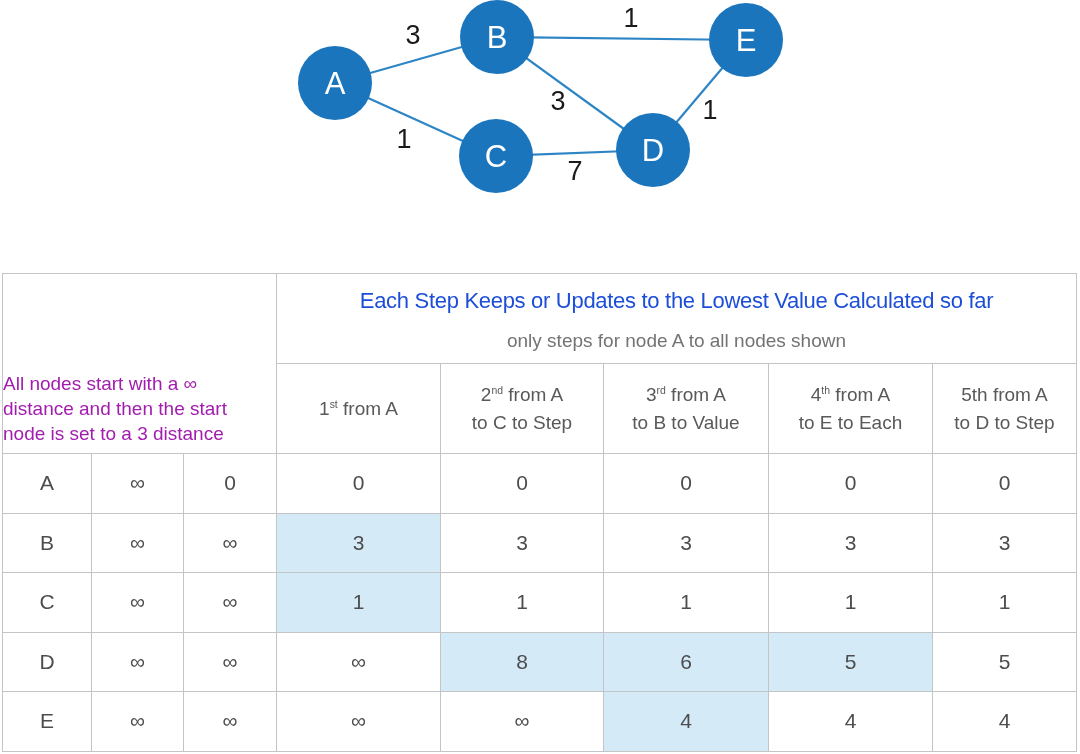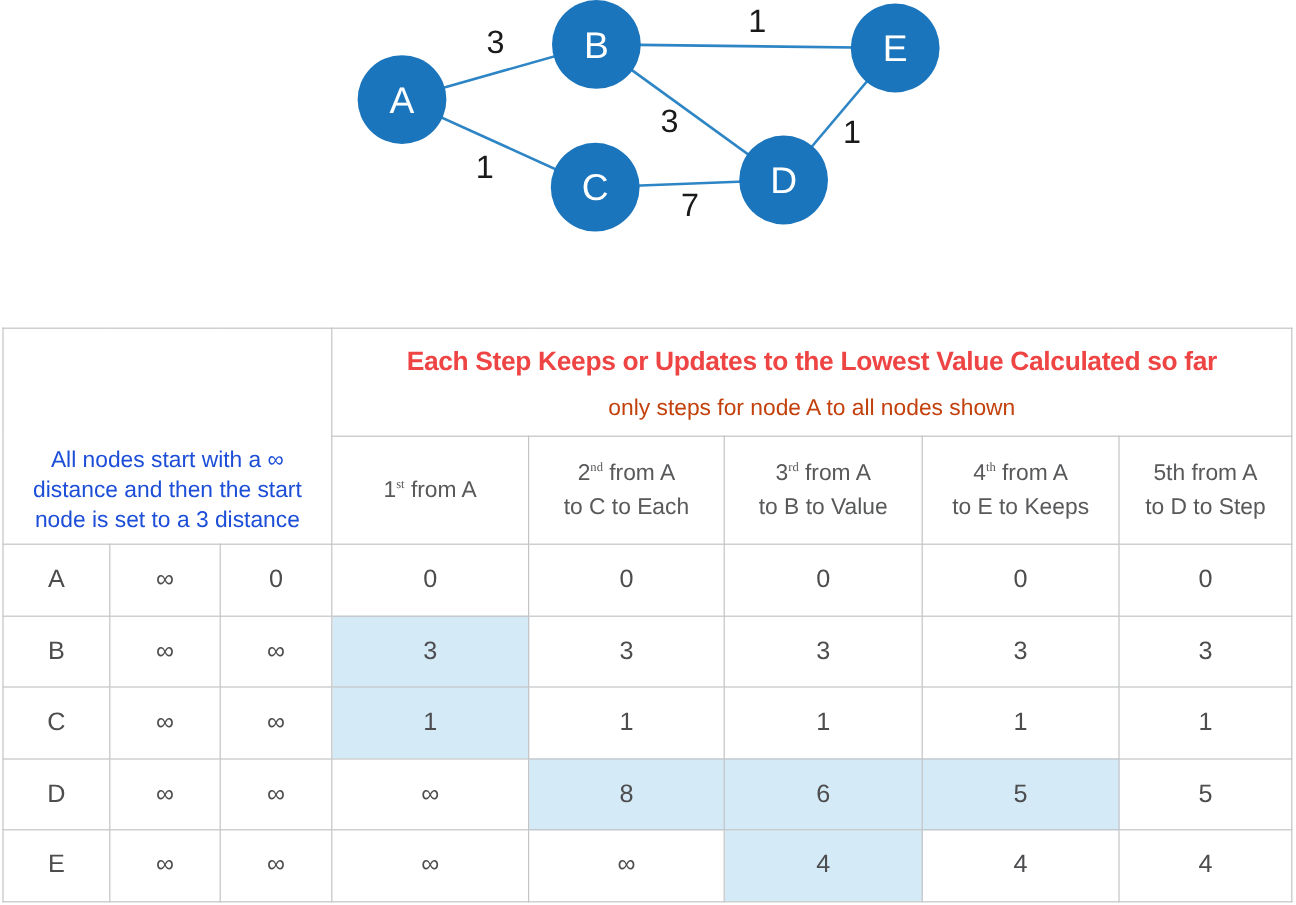--- a/index.html
+++ b/index.html
@@ -31,34 +31,34 @@
   #steps-table td {
     border: 1px solid #c2c4c6;
     text-align: center; vertical-align: middle;
   }
   tr.title-row  { height: 90px; }
   tr.header-row { height: 90px; }
   tr.data-row   { height: 59.5px; }
 
   .corner-cell { vertical-align: bottom !important; padding-bottom: 7px; }
   .corner-line {
-    font-size: 19px; color: #1d4ed8; line-height: 1.32; text-align: center;
+    font-size: 19px; color: #a21caf; line-height: 1.32; text-align: left;
   }
 
   .title-cell { vertical-align: middle; padding-top: 2px; }
   .tbl-title {
-    font-size: 22px; font-weight: 700; color: #ef4444;
+    font-size: 22px; font-weight: 400; color: #1d4ed8;
     letter-spacing: -0.3px; line-height: 1.25;
   }
   .tbl-subtitle {
-    font-size: 19px; color: #c2410c; margin-top: 15px;
+    font-size: 19px; color: #737373; margin-top: 15px;
   }
 
   .colhead { font-size: 19px; color: #58595b; line-height: 1.45; }
-  .colhead sup { font-size: 0.55em; font-family: Liberation Serif, serif; }
+  .colhead sup { font-size: 0.55em; }
 
   .node-cell { font-size: 21px; color: #4d4d4f; }
   .val-cell  { font-size: 21px; color: #4d4d4f; }
   td.hl { background: #d4eaf6; }
 </style>
 </head>
 <body>
 
 <svg id="graph" width="1080" height="250" viewBox="0 0 1080 250">
 
@@ -114,29 +114,29 @@
     </td>
   </tr>
 
   <tr class="header-row">
     <td class="colhead">
       <div><span>1</span><sup>st</sup><span> from A</span></div>
       <div></div>
     </td>
     <td class="colhead">
       <div><span>2</span><sup>nd</sup><span> from A</span></div>
-      <div>to C to Each</div>
+      <div>to C to Step</div>
     </td>
     <td class="colhead">
       <div><span>3</span><sup>rd</sup><span> from A</span></div>
       <div>to B to Value</div>
     </td>
     <td class="colhead">
       <div><span>4</span><sup>th</sup><span> from A</span></div>
-      <div>to E to Keeps</div>
+      <div>to E to Each</div>
     </td>
     <td class="colhead">
       <div><span>5th</span><sup></sup><span> from A</span></div>
       <div>to D to Step</div>
     </td>
   </tr>
 
   <tr class="data-row">
     <td class="node-cell">A</td>
     <td class="val-cell">∞</td>

